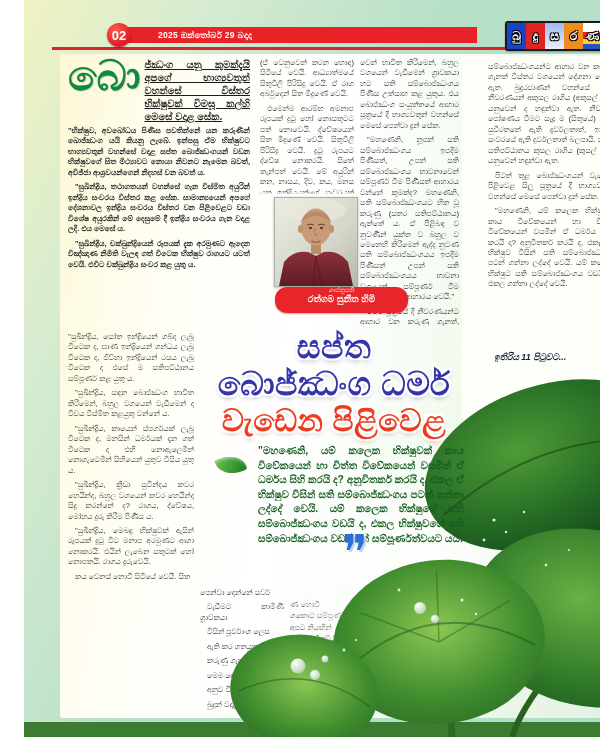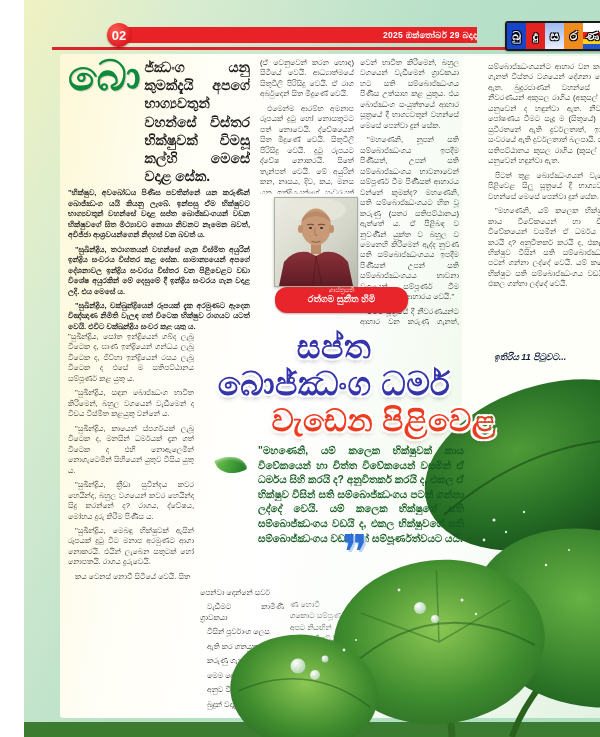--- a/index.html
+++ b/index.html
@@ -6,59 +6,59 @@
   body{width:600px;height:737px;overflow:hidden;font-family:"Liberation Sans","DejaVu Sans",sans-serif;}
   .page{position:relative;width:596px;height:737px;
     background:linear-gradient(115deg,#f0f2c2 0%,#d8ecd0 18%,#b8e0c9 45%,#aeddc4 100%);margin-left:24px;}
   
   .pagenum{position:absolute;left:83px;top:23px;width:24px;height:24px;border-radius:50%;
     background:radial-gradient(circle at 35% 30%,#ff5a52,#e01c22 70%);color:#fff;font-weight:bold;
     font-size:13px;display:flex;align-items:center;justify-content:center;z-index:6;
     box-shadow:0 1px 2px rgba(0,0,0,.35);}
   .datebar{position:absolute;left:96px;top:27px;width:357px;height:16px;background:#e82227;
     border-radius:0;color:#fff;font-size:8.5px;font-weight:bold;display:flex;align-items:center;
-    padding-left:22px;box-sizing:border-box;z-index:5;letter-spacing:.3px;justify-content:flex-end;}
+    padding-left:38px;box-sizing:border-box;z-index:5;letter-spacing:.3px;}
   .masthead{position:absolute;left:481px;top:21px;height:26px;display:flex;z-index:6;
     border:2px solid #1a1a1a;border-radius:3px;overflow:hidden;box-shadow:0 1px 2px rgba(0,0,0,.3);}
   .masthead span{display:flex;align-items:center;justify-content:center;width:19px;height:26px;
     color:#fff;font-weight:bold;font-size:12px;
     text-shadow:-1px -1px 0 #000,1px -1px 0 #000,-1px 1px 0 #000,1px 1px 0 #000;}
   .redrule{position:absolute;left:28px;top:47px;width:546px;height:2.5px;background:#d9252b;z-index:5;}
   
   .backdrop{position:absolute;left:36px;top:54px;width:542px;height:664px;z-index:1;border-radius:3px;
     background:linear-gradient(100deg,#fdf8d6 0%,#fffef6 22%,#ffffff 45%,#f2faee 70%,#e2f2e2 100%);}
   .panel4{position:absolute;left:438px;top:56px;width:138px;height:362px;background:#fdfff8;z-index:2;
     border-radius:3px;}
   
   .col{position:absolute;z-index:2;overflow:hidden;color:#2b2b2b;font-size:7.6px;line-height:1.38;
     text-align:justify;}
   .col p{margin:0 0 4px 0;text-indent:7px;}
   .col p:first-child{text-indent:0;}
   .leadrow{display:flex;align-items:flex-start;margin-bottom:3px;}
   .dropcap{font-size:42px;line-height:.85;font-weight:bold;color:#0d8a3c;margin-right:4px;
     text-shadow:1px 1px 0 rgba(0,0,0,.15);}
-  .leadtext{font-size:14px;font-weight:bold;color:#1c1c1c;line-height:1.3;text-align:justify;}
+  .leadtext{font-size:10px;font-weight:bold;color:#1c1c1c;line-height:1.3;text-align:justify;text-decoration:underline;}
   .boldp p{font-weight:bold;color:#1d1d1d;}
   .shortlines{text-align:left;}
   .shortlines p{margin:0 0 1px 0;text-indent:0;}
   
   .photo{position:absolute;left:250px;top:197px;width:82px;height:88px;z-index:5;
     border:1px solid #a8b0a4;box-shadow:0 1px 3px rgba(0,0,0,.25);}
   .caption{position:absolute;left:251px;top:287px;width:133px;height:26px;background:#e8252b;
     border-radius:12px;z-index:5;color:#fff;text-align:center;display:flex;flex-direction:column;
     box-shadow:0 1px 2px rgba(0,0,0,.3);}
   .caption .ct{font-size:6.3px;line-height:1.1;}
   .caption .cn{font-size:9.3px;font-weight:bold;line-height:1.15;}
   
   .headline{position:absolute;left:148px;top:329px;width:324px;text-align:center;z-index:5;
     font-weight:bold;letter-spacing:.5px;}
   .hl-blue{color:#3434ab;font-size:33px;line-height:1.12;
     text-shadow:-2px -2px 0 #fff,2px -2px 0 #fff,-2px 2px 0 #fff,2px 2px 0 #fff,0 3px 4px rgba(40,40,90,.35);}
   .hl-red{color:#ee3c20;font-size:31px;line-height:1.15;
-    text-shadow:-2px -2px 0 #fff,2px -2px 0 #fff,-2px 2px 0 #fff,2px 2px 0 #fff,0 3px 4px rgba(120,30,10,.3);text-align:right;}
+    text-shadow:-2px -2px 0 #fff,2px -2px 0 #fff,-2px 2px 0 #fff,2px 2px 0 #fff,0 3px 4px rgba(120,30,10,.3);}
   
   .quote{position:absolute;left:234px;top:444px;width:206px;z-index:5;color:#145c20;font-weight:bold;
     font-size:10.3px;line-height:1.42;text-align:justify;}
   .quotemark{position:absolute;left:318px;top:528px;z-index:5;color:#2e6fd6;font-size:48px;line-height:1;
     font-family:"DejaVu Serif",serif;text-shadow:2px 2px 0 #bcd4f2;}
   .leaf-ico{position:absolute;left:193px;top:455px;width:28px;height:20px;z-index:5;
     background:linear-gradient(135deg,#6cc44e,#1d7a26);border-radius:0 100% 4px 100%;
     transform:rotate(-22deg);box-shadow:inset 0 2px 3px rgba(255,255,255,.4);}
   .cont{position:absolute;left:470px;top:352px;width:108px;z-index:5;color:#13203d;font-weight:bold;
     font-size:9px;font-style:italic;}

